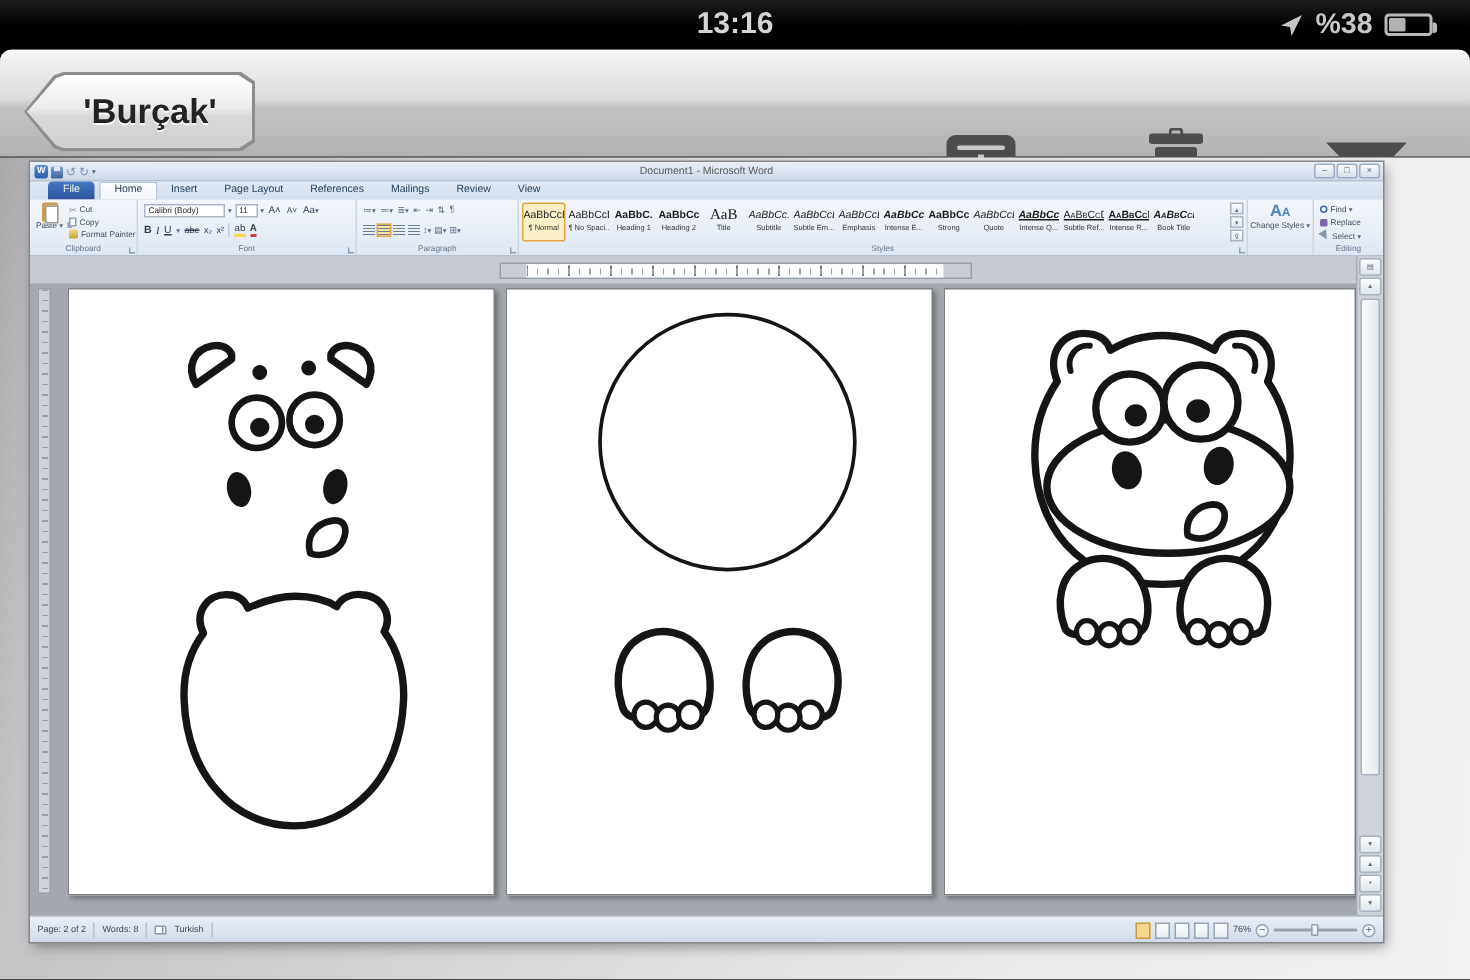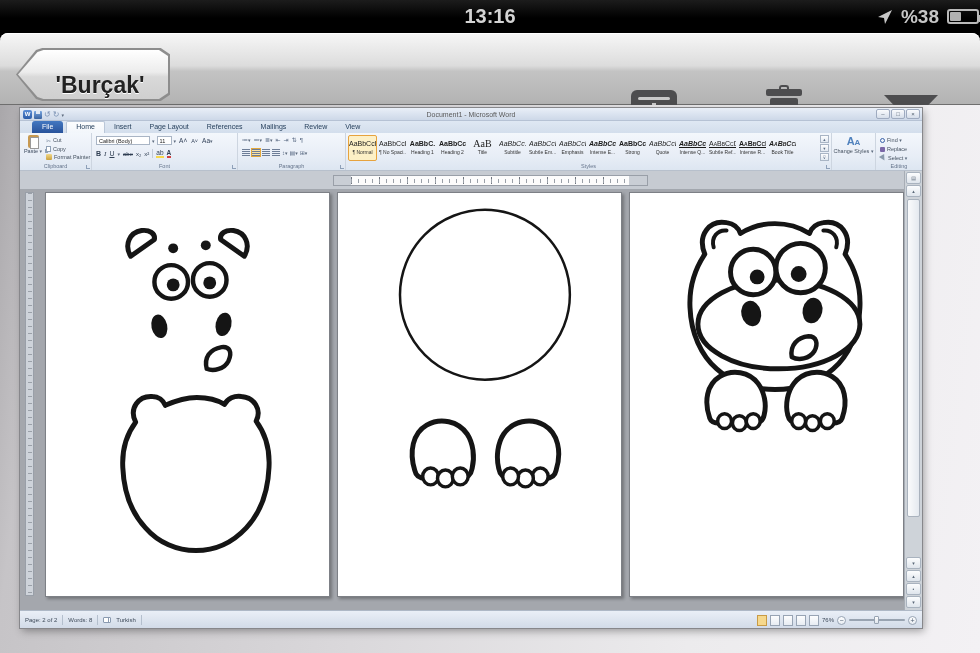--- a/index.html
+++ b/index.html
@@ -8,36 +8,36 @@
           font-family:"Liberation Sans",sans-serif;}
 
   
   .statusbar{position:absolute;top:0;left:0;right:0;height:33px;background:linear-gradient(#1c1c1c,#000 55%);color:#c7c7c7}
   .sb-left{position:absolute;left:10px;top:0;height:33px;display:flex;align-items:center;gap:7px}
   .bars{display:flex;align-items:flex-end;gap:2px;height:14px}
   .bars i{display:block;width:4px;background:#c7c7c7;border-radius:1px}
   .bars i.dim{background:#4c4c4c;height:3px !important}
   .carrier{font-size:19px;font-weight:bold;letter-spacing:.5px}
   .sb-time{position:absolute;left:0;right:0;text-align:center;line-height:33px;font-size:20px;font-weight:bold;color:#d4d4d4}
-  .sb-right{position:absolute;right:1px;top:0;height:33px;display:flex;align-items:center;gap:8px;font-size:19px;font-weight:bold}
+  .sb-right{position:absolute;right:25px;top:0;height:33px;display:flex;align-items:center;gap:8px;font-size:19px;font-weight:bold}
   .batt{position:relative;width:32px;height:15px;border:2px solid #b9b9b9;border-radius:3px;display:flex;align-items:center}
   .batt-fill{position:absolute;left:1px;top:1px;bottom:1px;width:38%;background:#b2b2b2;border-radius:1px}
   .batt-cap{position:absolute;right:-5px;top:4px;width:3px;height:7px;background:#b9b9b9;border-radius:0 2px 2px 0}
 
   
   .toolbar{position:absolute;top:33px;left:0;right:0;height:72px;border-radius:8px 8px 0 0;
            background:linear-gradient(#f7f7f7,#dcdcdc 46%,#c3c3c3 54%,#b3b3b3);
            border-bottom:1px solid #6e6e6e;box-shadow:inset 0 1px 0 #fff}
   .backbtn{position:absolute;left:16px;top:15px;width:154px;height:53px;
            clip-path:polygon(0 50%,13% 4%,17% 0,94% 0,100% 12%,100% 88%,94% 100%,17% 100%,13% 96%);
            background:#8d8d8d;cursor:pointer}
   .backbtn-inner{position:absolute;left:2px;top:2px;right:2px;bottom:2px;
            clip-path:polygon(0 50%,13% 4%,17% 0,94% 0,100% 12%,100% 88%,94% 100%,17% 100%,13% 96%);
            background:linear-gradient(#ffffff,#ececec 45%,#d9d9d9 55%,#cfcfcf);
-           display:flex;align-items:flex-end;justify-content:center}
+           display:flex;align-items:center;justify-content:center}
   .backbtn-inner span{font-size:23px;font-weight:bold;color:#222;margin-left:14px;text-shadow:0 1px 0 #fff}
   .tb-ico{position:absolute;cursor:pointer}
   .ico-archive{left:631px;top:57px;width:46px;height:38px}
   .arch-body{position:absolute;left:0;top:0;right:0;bottom:0;background:#4d4d4f;border-radius:6px}
   .arch-slot{position:absolute;left:7px;top:7px;right:7px;height:3px;background:#c9c9c9;border-radius:2px}
   .arch-shaft{position:absolute;left:21px;top:13px;width:4px;height:9px;background:#c9c9c9}
   .arch-head{position:absolute;left:15px;top:21px;width:0;height:0;border-left:8px solid transparent;border-right:8px solid transparent;border-top:9px solid #c9c9c9}
   .ico-trash{left:765px;top:52px;width:38px;height:48px}
   .tr-handle{position:absolute;left:14px;top:0;width:10px;height:5px;border:2px solid #4d4d4f;border-bottom:none;border-radius:3px 3px 0 0}
   .tr-lid{position:absolute;left:1px;top:4px;width:36px;height:7px;background:#4d4d4f;border-radius:2px}

